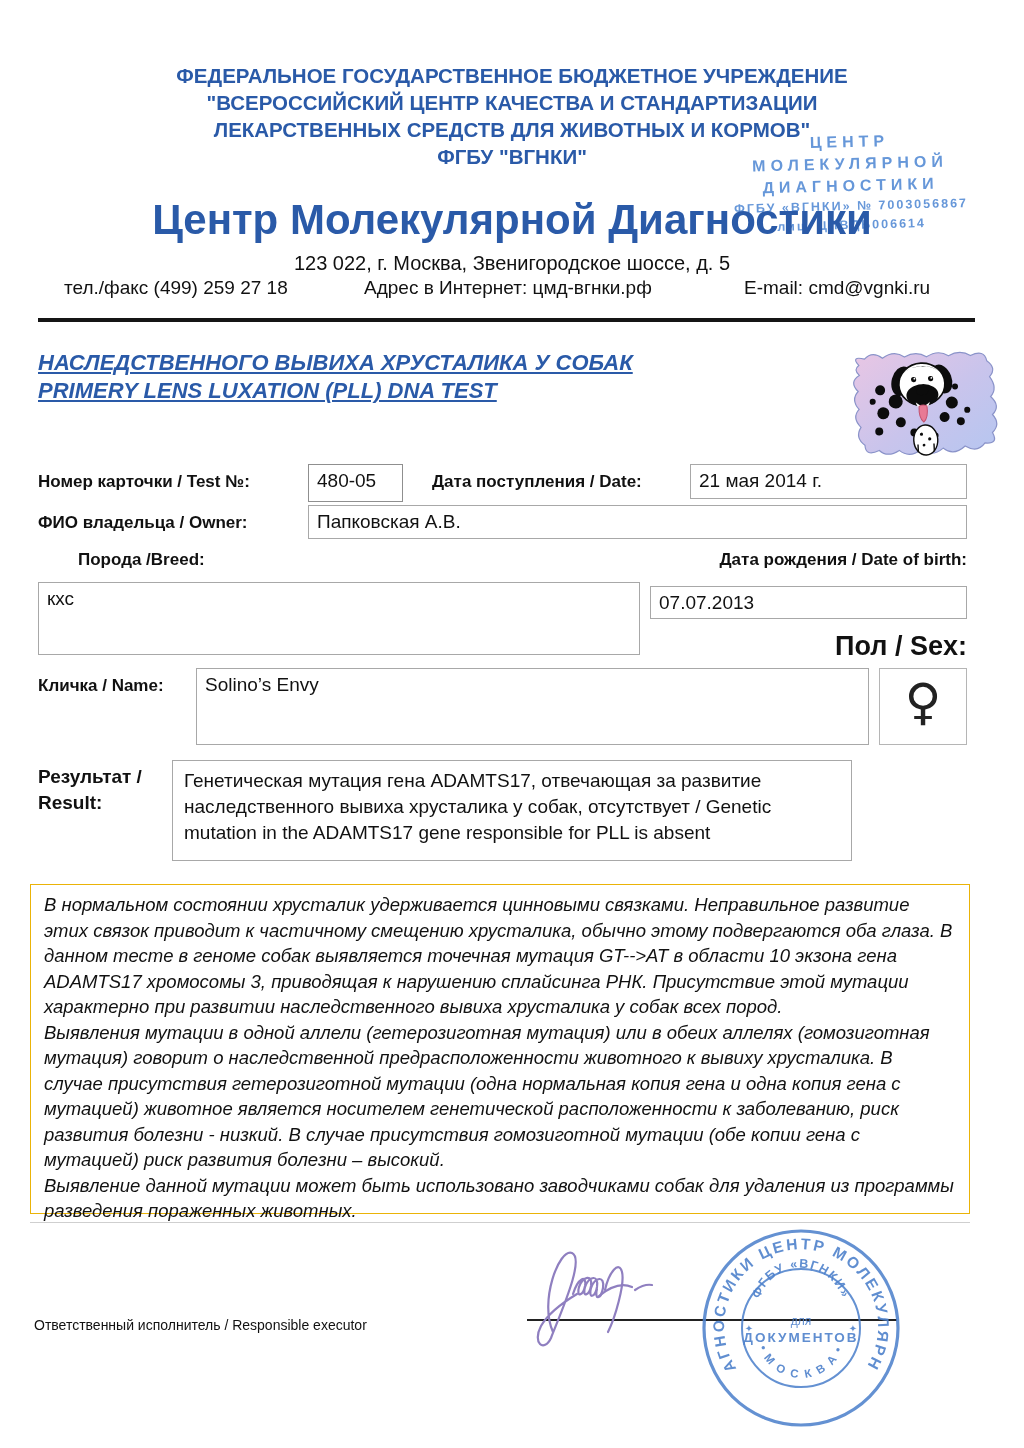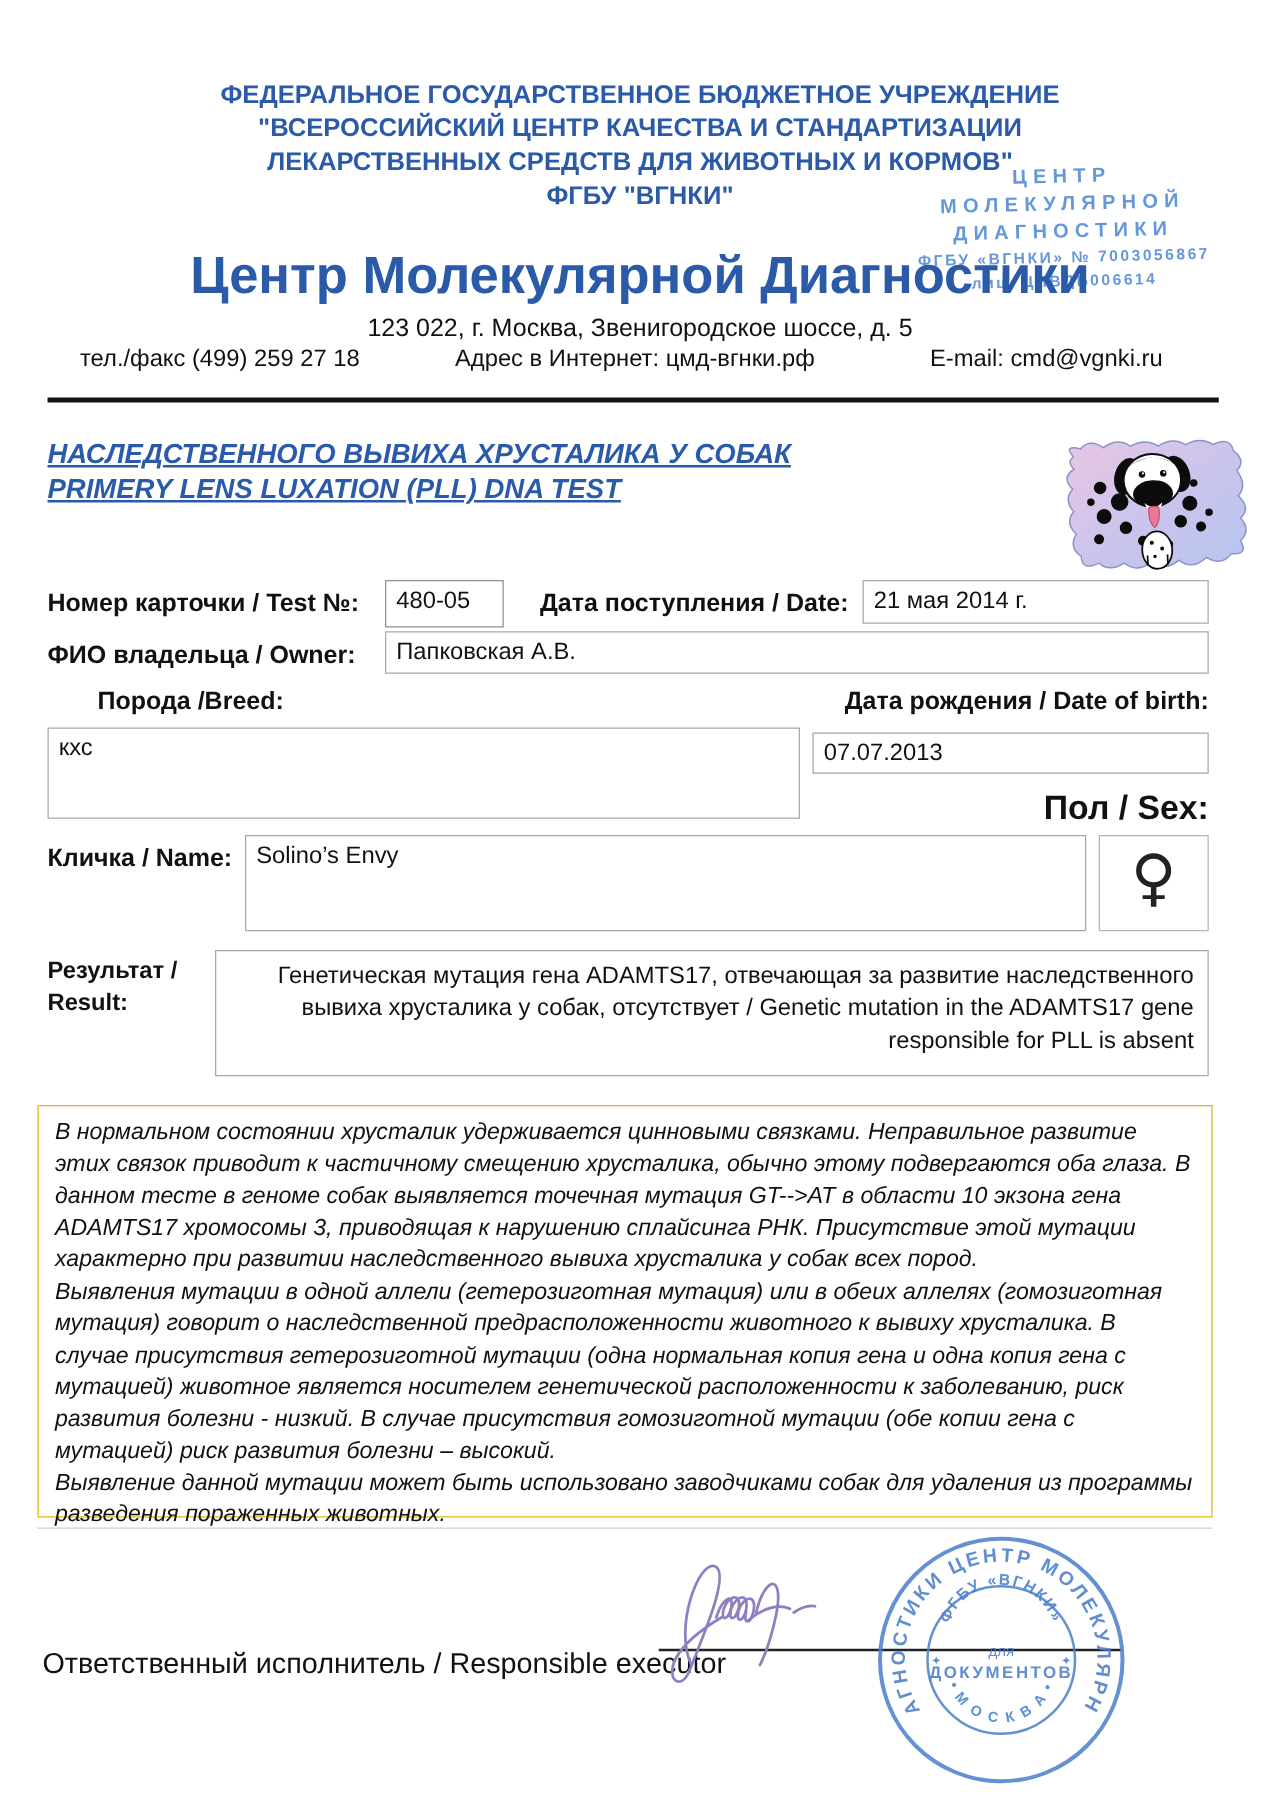--- a/index.html
+++ b/index.html
@@ -26,32 +26,32 @@
   .corner-stamp .cs-small { font-size:12.5px; letter-spacing:2px; line-height:19px; }
   
   .divider { position:absolute; top:318px; left:38px; width:937px; height:4px; background:#151515; }
   .divider2 { position:absolute; top:1222px; left:30px; width:940px; height:1px; background:#cfcfcf; }
   
   .doc-title { position:absolute; top:349px; left:38px; width:720px;
     color:#2a5aa8; font-weight:bold; font-style:italic; font-size:22px; line-height:28px; }
   .doc-title div { text-decoration:underline; }
   .dog-stamp { position:absolute; top:346px; left:843px; width:164px; height:120px; }
   
-  .lbl { position:absolute; font-weight:bold; font-size:20px; white-space:nowrap; }
+  .lbl { position:absolute; font-weight:bold; font-size:17px; white-space:nowrap; }
   .val-box { position:absolute; border:1px solid #a8a8a8; background:#fff;
     font-size:19px; padding:5px 8px; overflow:hidden; }
   .sex-box { position:absolute; border:1px solid #b5b5b5; text-align:center; }
   .sex-glyph { font-size:50px; font-weight:normal; line-height:66px; color:#222;
     font-family:"DejaVu Sans", sans-serif; }
   .result-lbl { position:absolute; left:38px; top:764px; font-weight:bold; font-size:19px; line-height:26px; }
   
   .info-box { position:absolute; left:30px; top:884px; width:940px; height:330px;
     border:1px solid #eab308; padding:7px 13px; font-style:italic; font-size:18.5px; line-height:25.5px; }
   
-  .executor { position:absolute; left:34px; top:1294px; font-size:23px;margin-top:23px; }
+  .executor { position:absolute; left:34px; top:1294px; font-size:14px;margin-top:23px; }
   .sig-line { position:absolute; left:527px; top:1319px; width:370px; height:2px; background:#222; }
   .signature { position:absolute; left:515px; top:1232px; width:185px; height:120px; }
   .round-stamp { position:absolute; left:693px; top:1226px; width:216px; height:208px; }
 </style>
 </head>
 <body>
 
 <div class="page">
 
   <div class="org-header">
@@ -147,21 +147,21 @@
   <div class="lbl" style="left:38px; top:676px;">Кличка / Name:</div>
   <div class="val-box" style="left:196px; top:668px; width:673px; height:77px;">Solino’s Envy</div>
   <div class="sex-box" style="left:879px; top:668px; width:88px; height:77px;">
     <span class="sex-glyph">♀</span>
   </div>
 
   <div class="result-lbl">
     <span>Результат /</span><br>
     <span>Result:</span>
   </div>
-  <div class="val-box" style="left:172px; top:760px; width:795px; height:101px; line-height:26px; padding:7px 11px;text-align:right;">Генетическая мутация гена ADAMTS17, отвечающая за развитие наследственного вывиха хрусталика  у собак, отсутствует / Genetic mutation in the ADAMTS17 gene responsible for PLL is absent</div>
+  <div class="val-box" style="left:172px; top:760px; width:680px; height:101px; line-height:26px; padding:7px 11px;">Генетическая мутация гена ADAMTS17, отвечающая за развитие наследственного вывиха хрусталика  у собак, отсутствует / Genetic mutation in the ADAMTS17 gene responsible for PLL is absent</div>
 
   <div class="info-box">
     <div>В нормальном состоянии хрусталик удерживается цинновыми связками. Неправильное развитие этих связок приводит к частичному смещению хрусталика, обычно этому подвергаются оба глаза. В данном тесте в геноме собак выявляется точечная мутация GT--&gt;AT в области 10 экзона гена ADAMTS17 хромосомы 3, приводящая к нарушению сплайсинга РНК. Присутствие этой мутации характерно при развитии наследственного вывиха хрусталика  у собак всех пород.</div>
     <div>Выявления мутации в одной аллели (гетерозиготная мутация) или в обеих аллелях (гомозиготная мутация) говорит о наследственной предрасположенности животного к вывиху хрусталика. В случае присутствия гетерозиготной мутации (одна нормальная копия гена и одна копия гена с мутацией) животное является носителем генетической расположенности к заболеванию, риск развития болезни - низкий. В случае присутствия гомозиготной мутации (обе копии гена с мутацией) риск развития болезни – высокий.</div>
     <div>Выявление данной мутации может быть использовано заводчиками собак для удаления из программы разведения пораженных животных.</div>
   </div>
   <div class="divider2"></div>
 
   <div class="executor">Ответственный исполнитель / Responsible executor</div>
   <div class="sig-line"></div>

